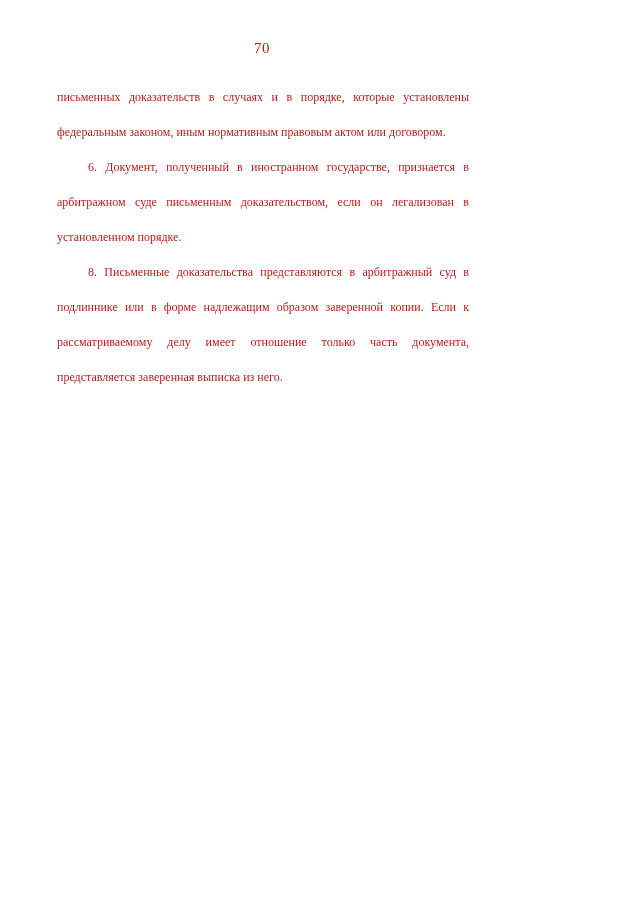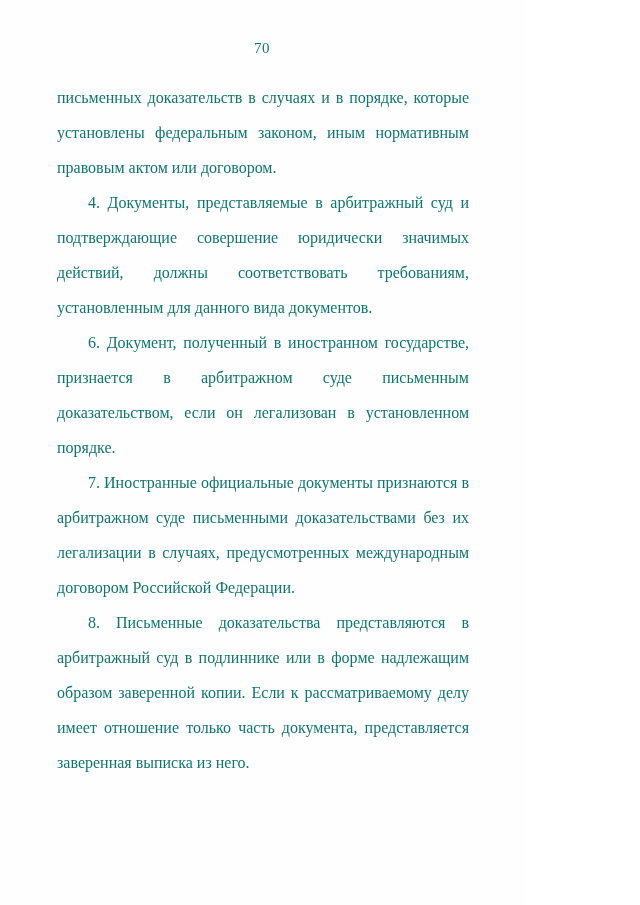--- a/index.html
+++ b/index.html
@@ -6,49 +6,47 @@
   html, body {
     width: 640px;
     height: 905px;
     background: #ffffff;
     overflow: hidden;
   }
   .page {
     width: 524px;
     height: 905px;
     background: #fefefe;
-    color: #0f766e;
+    color: #b91c1c;
     font-family: "Liberation Serif", serif;
     position: relative;
   }
   .page-number-row {
     padding-top: 40px;
     text-align: center;
     font-size: 15px;
     letter-spacing: 0.5px;
   }
   .text-body {
     margin: 23px 55px 0 57px;
-    font-size: 16px;
+    font-size: 12px;
     line-height: 35px;
     text-align: justify;
     text-align-last: left;
   }
   .text-body p {
     margin: 0;
   }
   .text-body p.indent {
     text-indent: 31px;
   }
 </style>
 </head>
 <body>
 
 <div class="page">
   <div class="page-number-row">70</div>
   <div class="text-body">
     <p>письменных доказательств в случаях и в порядке, которые установлены федеральным законом, иным нормативным правовым актом или договором.</p>
-    <p class="indent">4. Документы, представляемые в арбитражный суд и подтверждающие совершение юридически значимых действий, должны соответствовать требованиям, установленным для данного вида документов.</p>
     <p class="indent">6. Документ, полученный в иностранном государстве, признается в арбитражном суде письменным доказательством, если он легализован в установленном порядке.</p>
-    <p class="indent">7. Иностранные официальные документы признаются в арбитражном суде письменными доказательствами без их легализации в случаях, предусмотренных международным договором Российской Федерации.</p>
     <p class="indent">8. Письменные доказательства представляются в арбитражный суд в подлиннике или в форме надлежащим образом заверенной копии. Если к рассматриваемому делу имеет отношение только часть документа, представляется заверенная выписка из него.</p>
   </div>
 </div>
 
 </body></html>

